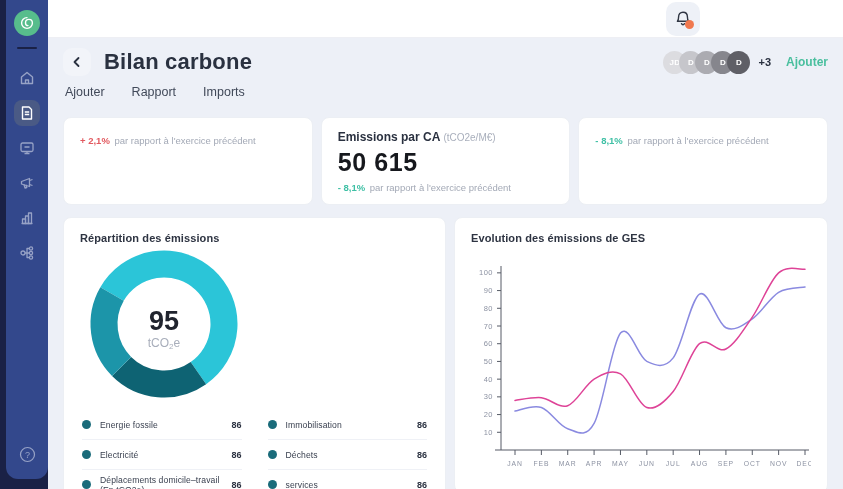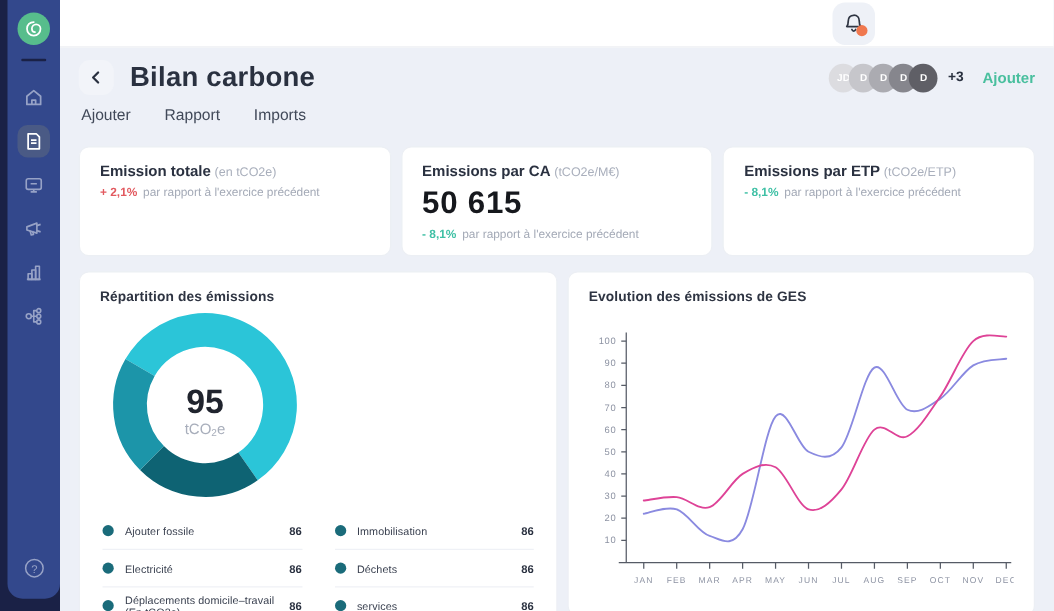--- a/index.html
+++ b/index.html
@@ -190,30 +190,28 @@
     </div>
 
     <nav class="tabs-row" id="tabs">
         <div class="tab">Ajouter</div>
         <div class="tab">Rapport</div>
         <div class="tab">Imports</div>
       </nav>
 
     <section class="cards-row" id="stats">
         <div class="stat-card">
-          <div class="stat-title">Emission totale<span class="stat-unit">(en tCO2e)</span></div>
           <div class="stat-delta"><b style="color:#E2595F">+ 2,1%</b> par rapport à l'exercice précédent</div>
         </div>
         <div class="stat-card">
           <div class="stat-title">Emissions par CA<span class="stat-unit">(tCO2e/M€)</span></div>
           <div class="stat-value">50 615</div>
           <div class="stat-delta"><b style="color:#3FC0A5">- 8,1%</b> par rapport à l'exercice précédent</div>
         </div>
         <div class="stat-card">
-          <div class="stat-title">Emissions par ETP<span class="stat-unit">(tCO2e/ETP)</span></div>
           <div class="stat-delta"><b style="color:#3FC0A5">- 8,1%</b> par rapport à l'exercice précédent</div>
         </div>
       </section>
 
     <section class="charts-row">
 
       <div class="chart-card left">
         <div class="chart-title">Répartition des émissions</div>
         <div class="donut-wrap">
           <svg id="donut" width="168" height="158" viewBox="0 0 168 158">
@@ -221,21 +219,21 @@
               <path d="M118.41,127.15 A60,60 0 0 1 41.57,120.43" fill="none" stroke="#0E6373" stroke-width="27"></path>
               <path d="M41.57,120.43 A60,60 0 0 1 32.04,48.00" fill="none" stroke="#1C95A9" stroke-width="27"></path>
               <text x="84" y="84" text-anchor="middle" font-size="27" font-weight="700" fill="#20242E">95</text>
               <text x="84" y="101" text-anchor="middle" font-size="12" fill="#A8AEBB">tCO<tspan font-size="8" dy="2">2</tspan><tspan dy="-2">e</tspan></text>
             </svg>
         </div>
         <div class="legend" id="legend">
             <div>
               <div class="legend-row">
                 <span class="legend-dot" style="background:#1A6B7A"></span>
-                <span class="legend-label">Ajouter fossile</span>
+                <span class="legend-label">Energie fossile</span>
                 <span class="legend-value">86</span>
               </div>
               <div class="legend-row">
                 <span class="legend-dot" style="background:#1A6B7A"></span>
                 <span class="legend-label">Electricité</span>
                 <span class="legend-value">86</span>
               </div>
               <div class="legend-row">
                 <span class="legend-dot" style="background:#1A6B7A"></span>
                 <span class="legend-label">Déplacements domicile–travail (En tCO2e)</span>

